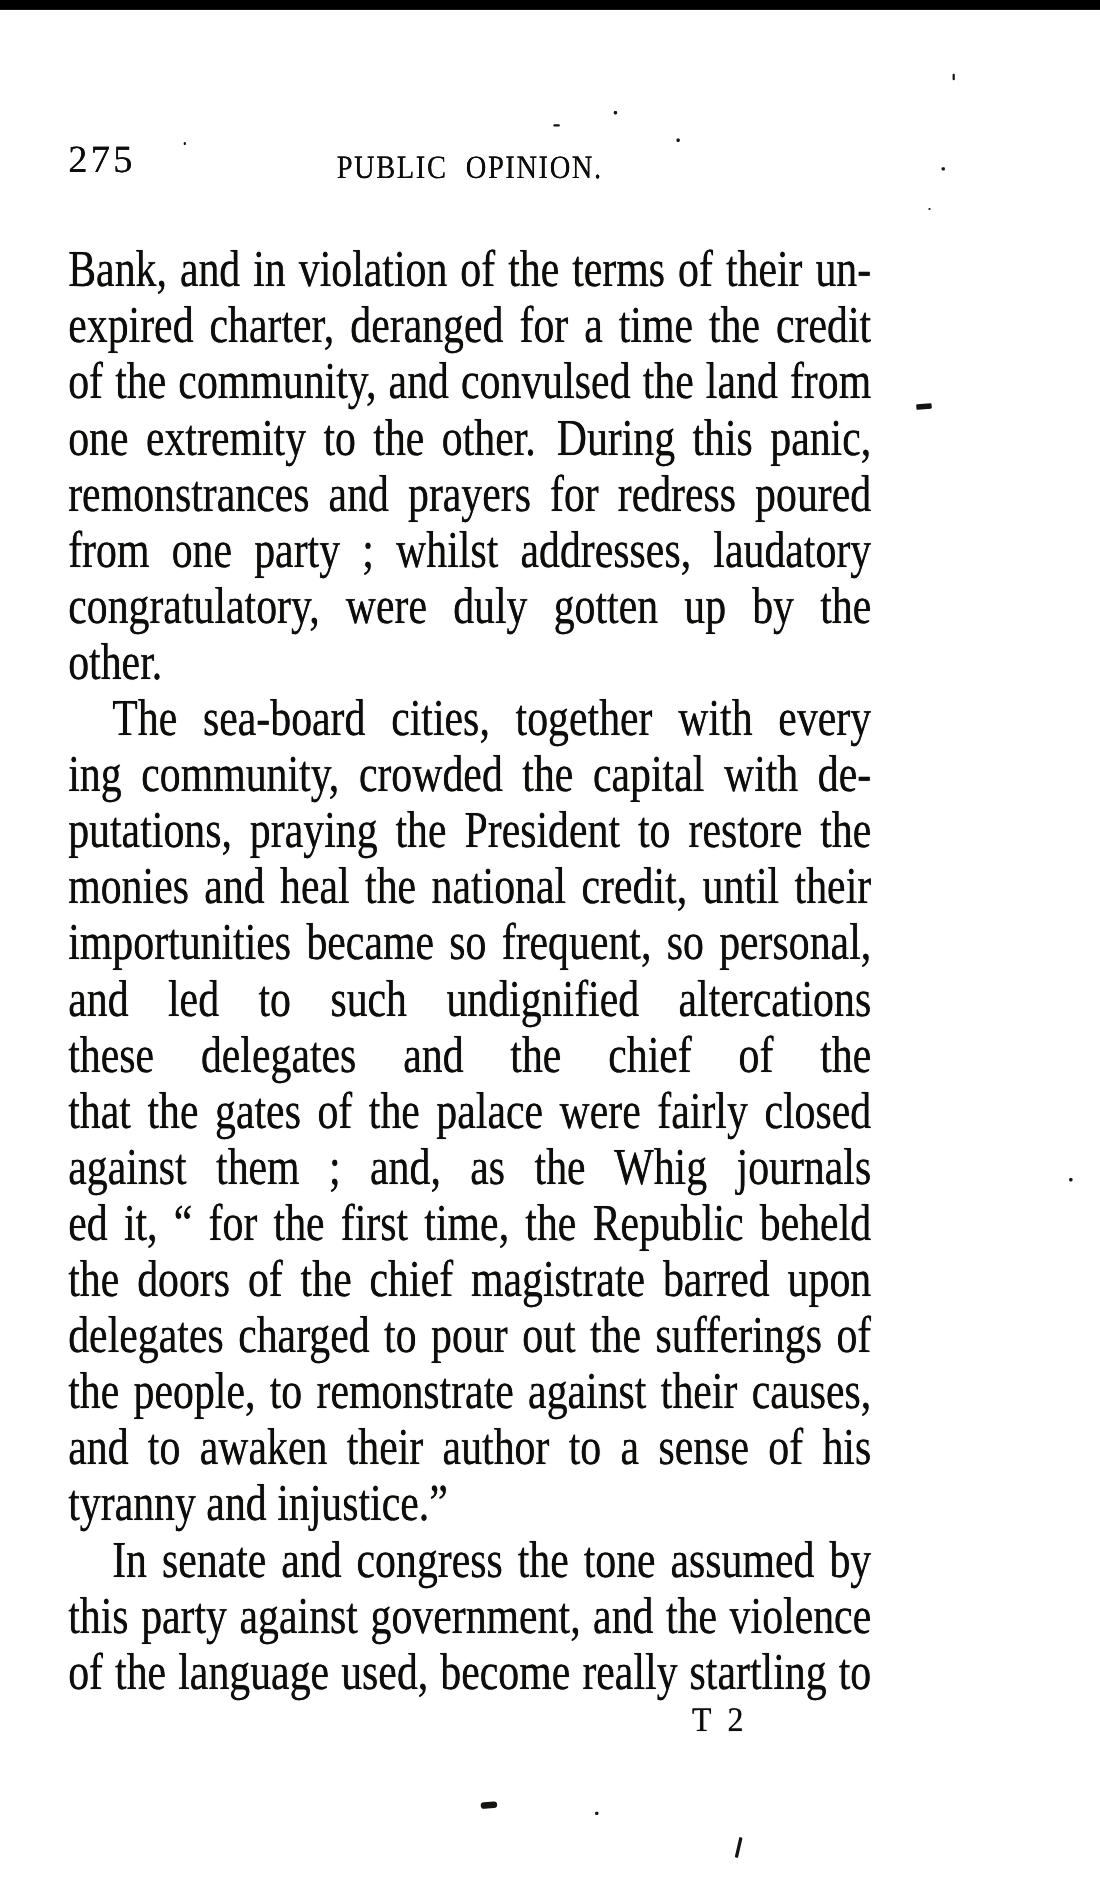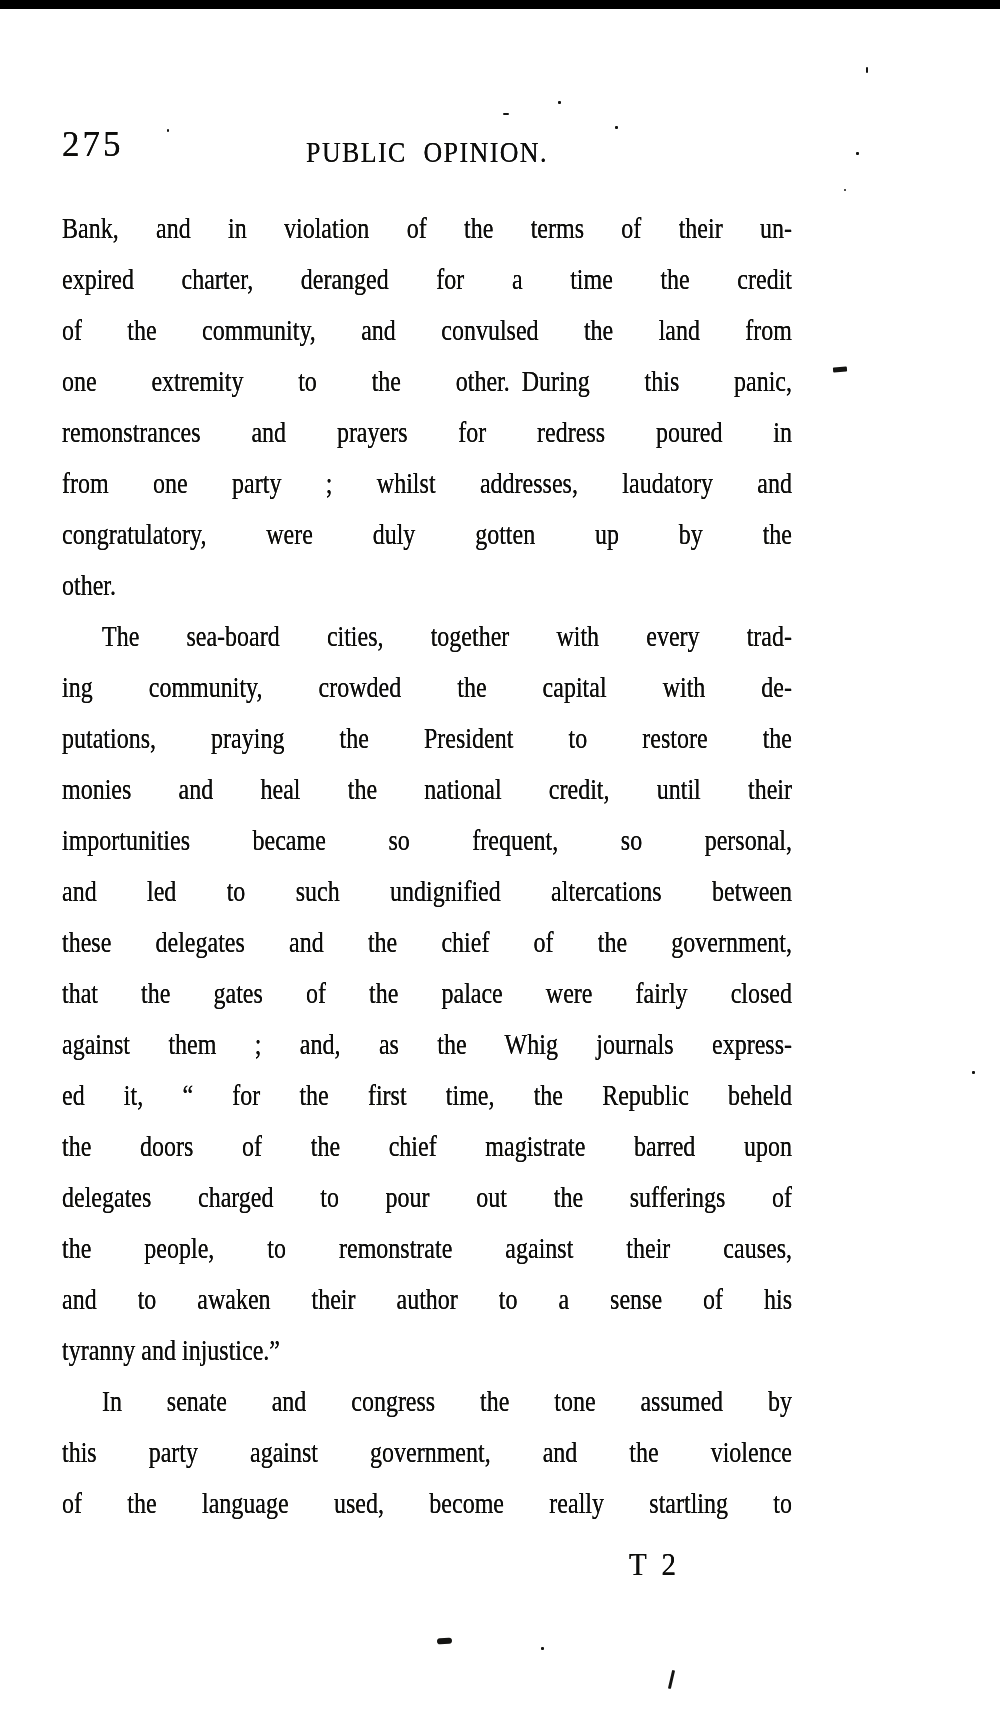--- a/index.html
+++ b/index.html
@@ -23,22 +23,22 @@
     text-shadow:0 0 0.5px currentColor;
     white-space:nowrap;
   }
   .page-number {
     position:absolute; left:62px; top:125px; width:744px;
     text-align:left;
     font-size:35px; letter-spacing:3px;
     text-shadow:0 0 0.6px currentColor;
   }
   .text-block {
-    position:absolute; left:62px; top:206px; width:730px;
-    font-size:24px; line-height:51px;
+    position:absolute; left:62px; top:223px; width:730px;
+    font-size:38px; line-height:51px;
     text-shadow:0 0 0.55px currentColor;
   }
   .tl {
     height:51px; overflow:hidden;
     text-align:justify; text-align-last:justify;
     transform:scaleY(1.24); transform-origin:50% 71%;
   }
   .tl.j::after { content:""; display:inline-block; width:100%; height:0; }
   .tl.nj { text-align:left; text-align-last:left; }
   .tl.ind { padding-left:40px; }

